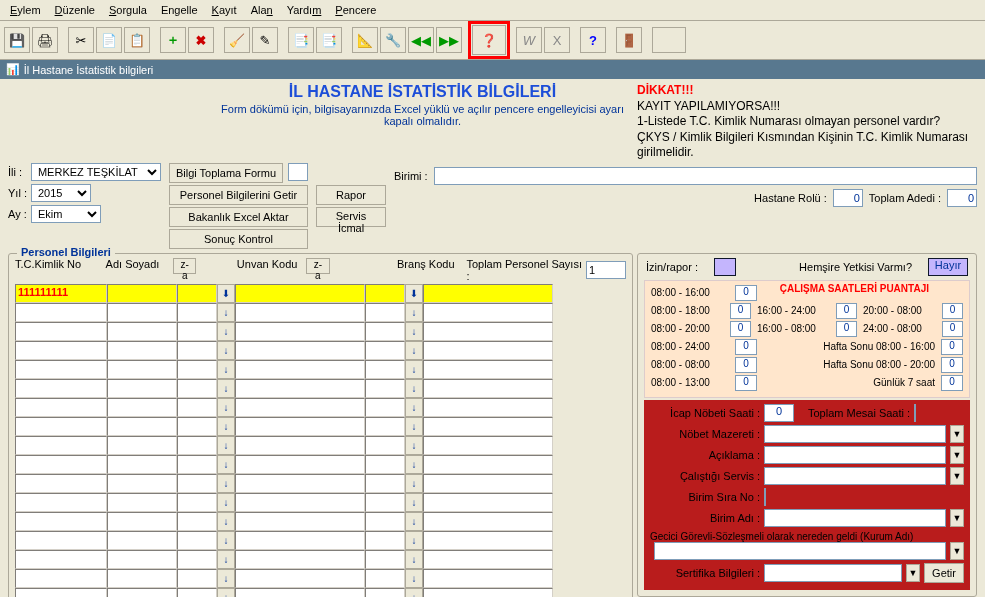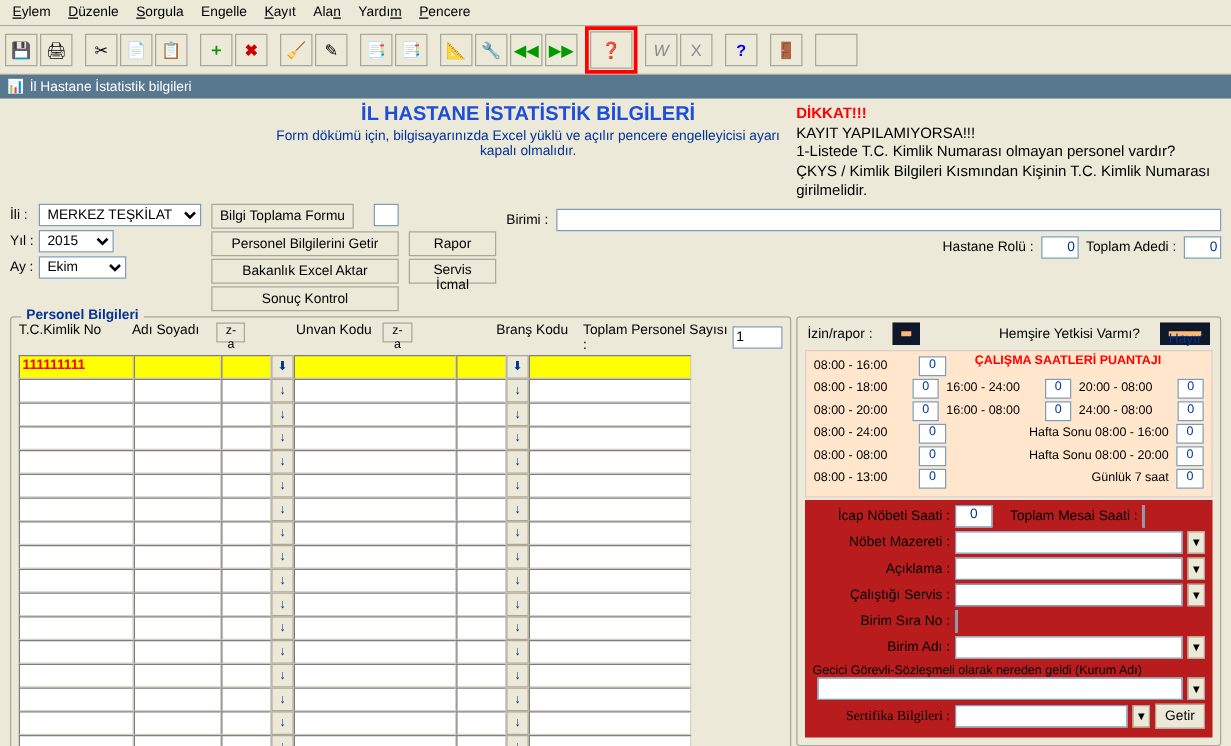--- a/index.html
+++ b/index.html
@@ -44,21 +44,21 @@
 .cell { border: 1px inset #d4d0c8; background: #fff; height: 19px; padding: 1px 2px; font-size: 11px; }
 .cell.yellow { background: #ffff00; }
 .cell.c1 { width: 92px; color: #ff0000; font-weight: bold; }
 .cell.c2 { width: 70px; }
 .cell.c3 { width: 40px; }
 .cell.c4 { width: 130px; }
 .cell.c5 { width: 130px; }
 .dlbtn { width: 18px; height: 19px; border: 1px solid #aca899; background: #ece9d8; display: inline-flex; align-items: center; justify-content: center; font-size: 10px; cursor: pointer; color: #003399; }
 .top-right { display: flex; align-items: center; gap: 4px; margin-left: auto; font-size: 11px; }
 .izin-row { display: flex; align-items: center; gap: 16px; padding: 2px; }
-.izin-row .sq { width: 22px; height: 18px; border: 7px solid #0f172a; background: #fdba74; }
+.izin-row .sq { width: 22px; height: 18px; border: 1px solid #0f172a; background: #c4b5fd; }
 .punt-box { background: #ffe6cc; border: 1px solid #dcc; padding: 4px 6px; margin-top: 2px; font-size: 10px; position: relative; }
 .punt-title { text-align: center; color: #ff0000; font-weight: bold; margin-bottom: 2px; position: absolute; right: 40px; top: 2px; }
 .punt-row { display: flex; align-items: center; gap: 6px; margin-bottom: 2px; }
 .punt-row .time { width: 78px; }
 .punt-row .val { width: 22px; height: 16px; border: 1px solid #7f9db9; background: #fff; text-align: center; color: #003399; }
 .detail-box { background: #b91c1c; padding: 4px 6px; margin-top: 2px; }
 .detail-row { display: flex; align-items: center; gap: 4px; margin-bottom: 3px; font-size: 11px; }
 .detail-row .dlbl { width: 110px; text-align: right; }
 .detail-row .dval { flex: 1; height: 18px; border: 1px solid #7f9db9; background: #fff; }
 .detail-row .dsel { width: 14px; height: 18px; border: 1px solid #aca899; background: #ece9d8; display: inline-flex; align-items: center; justify-content: center; font-size: 9px; cursor: pointer; }
@@ -134,21 +134,21 @@
   <div class="filters-row">
     <div class="left-filters">
       <span class="lbl">İli :</span>
       <select class="tiny-select"><option>MERKEZ TEŞKİLAT</option></select>
       <span class="lbl">Yıl :</span>
       <select style="width:60px;"><option>2015</option></select>
       <span class="lbl">Ay :</span>
       <select style="width:70px;"><option>Ekim</option></select>
     </div>
     <div class="btn-col">
-      <div style="display:flex;gap:16px;">
+      <div style="display:flex;gap:5px;">
         <button class="btn">Bilgi Toplama Formu</button>
         <input type="text" style="width: 20px;">
       </div>
       <button class="btn">Personel Bilgilerini Getir</button>
       <button class="btn">Bakanlık Excel Aktar</button>
       <button class="btn">Sonuç Kontrol</button>
     </div>
     <div class="btn-col" style="margin-top:22px;">
       <button class="btn" style="width:70px;">Rapor</button>
       <button class="btn" style="width:70px;">Servis İcmal</button>
@@ -649,21 +649,21 @@
             <div class="dval"></div>
             <div class="dsel">▼</div>
           </div>
           <div class="long-label">Gecici Görevli-Sözleşmeli olarak nereden geldi (Kurum Adı)</div>
           <div class="detail-row">
             <span class="dlbl" style="width:0;"></span>
             <div class="dval"></div>
             <div class="dsel">▼</div>
           </div>
           <div class="detail-row">
-            <span class="dlbl" style="line-height:1.1;font-family:Liberation Serif, serif;">Sertifika Bilgileri :</span>
+            <span class="dlbl" style="line-height:1.1;">Sertifika Bilgileri :</span>
             <div class="dval"></div>
             <div class="dsel">▼</div>
             <button class="btn" style="width:40px;">Getir</button>
           </div>
         </div>
       </div>
     </div>
   </div>
 </div>
 

